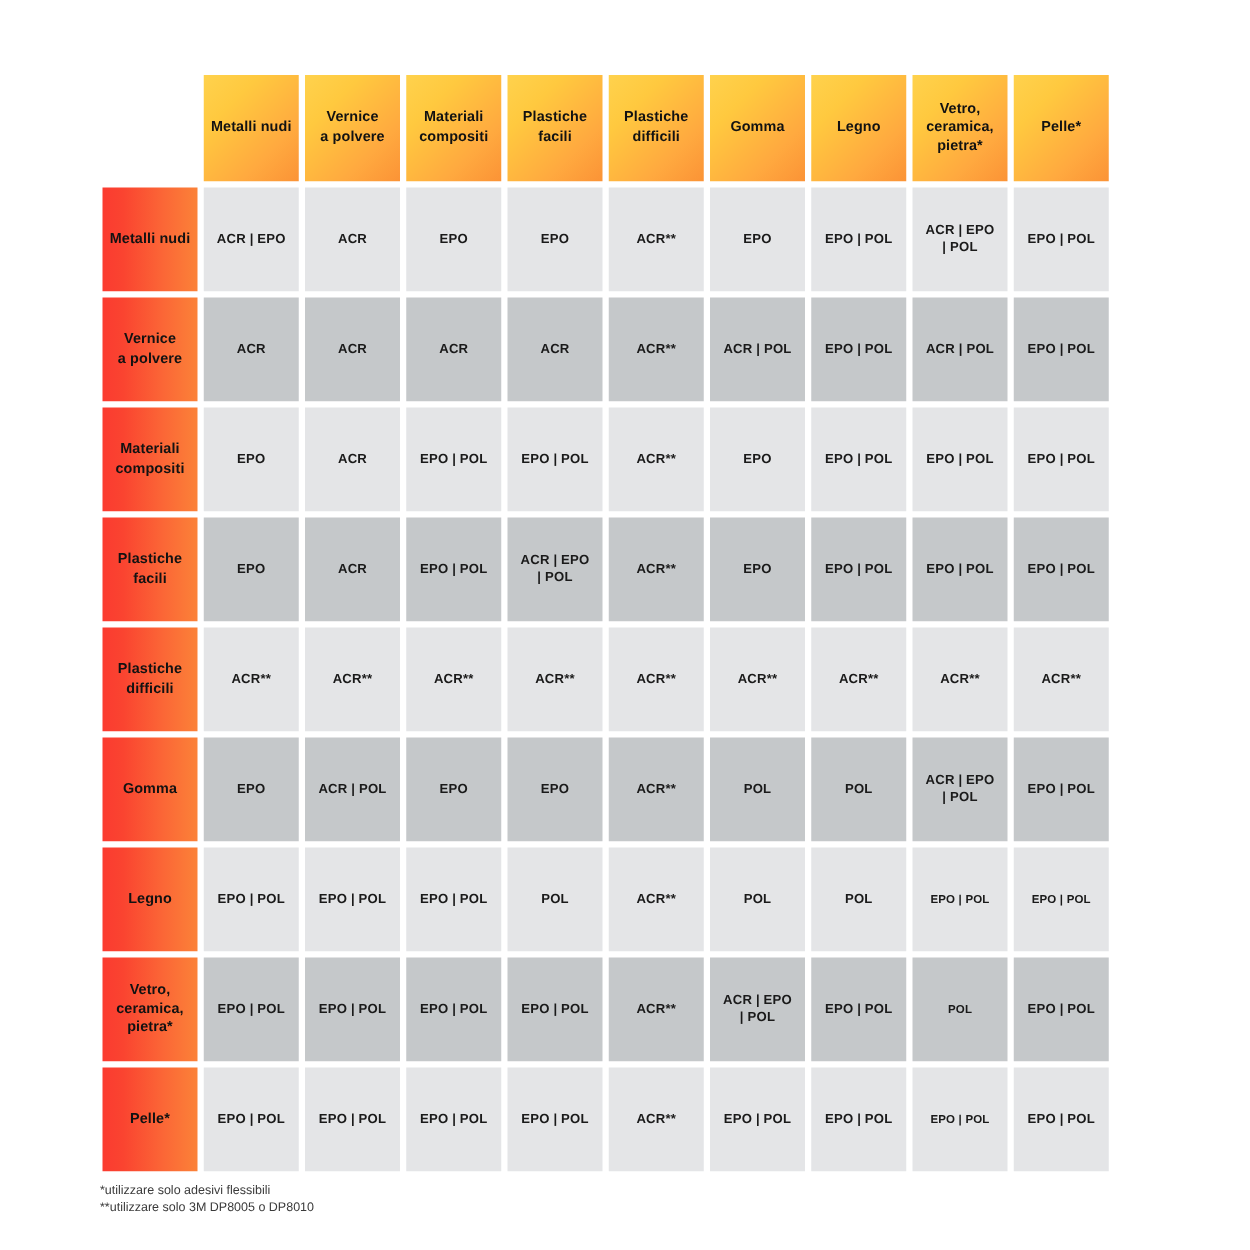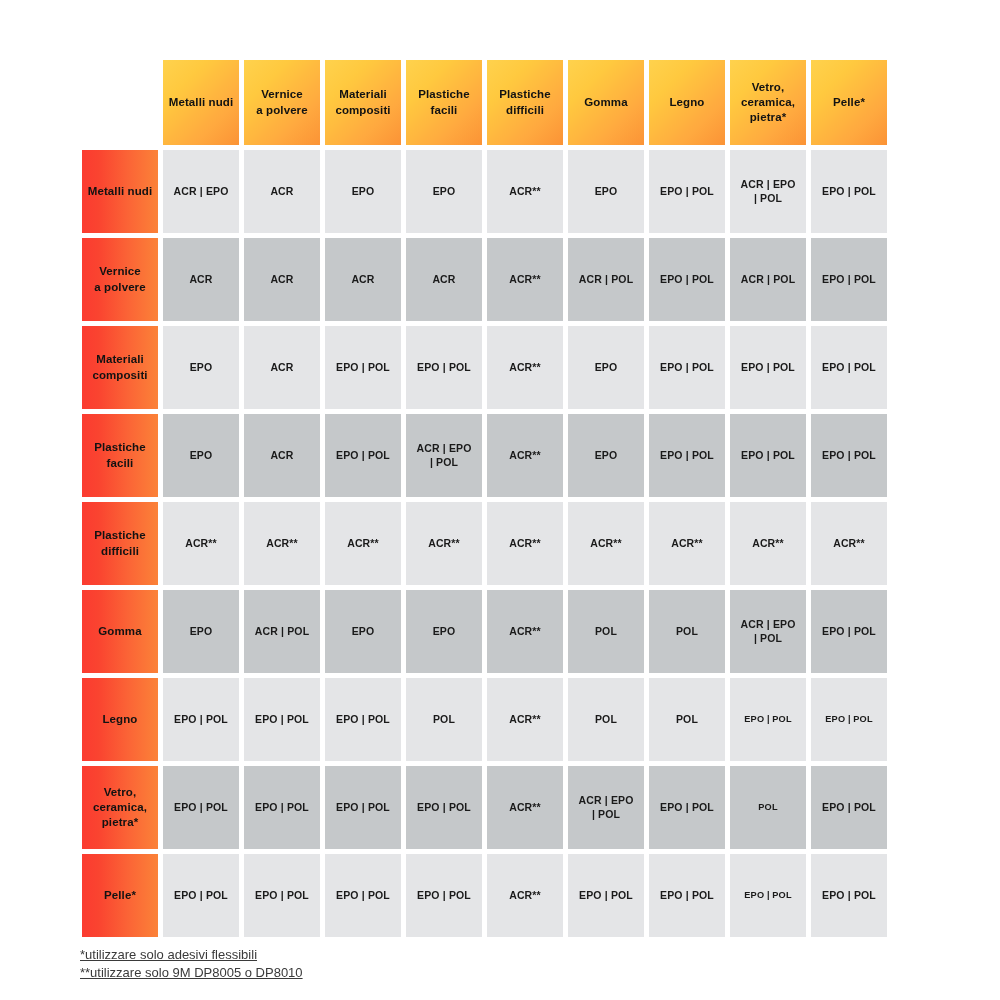--- a/index.html
+++ b/index.html
@@ -97,24 +97,23 @@
   .data.band-dark  .tile { background: #c5c8ca; }
   .data .tile.small { font-size: 9.2px; }
 
   
   .footnotes {
     position: absolute;
     left: 80px;
     top: 946px;
     width: 700px;
     color: #3a3a3a;
-    font-size: 13px;
+    font-size: 10px;
     line-height: 1.42;
     font-weight: 400;
-    text-decoration: underline;
   }
   .footnotes div { white-space: pre; }
 </style>
 </head>
 <body>
 
 <div id="matrix-root">
   <div class="grid" id="grid">
       <div class="cell corner">
         <div class="tile"></div>
@@ -412,15 +411,15 @@
       </div>
       <div class="cell data band-light">
         <div class="tile small">EPO | POL</div>
       </div>
       <div class="cell data band-light">
         <div class="tile">EPO | POL</div>
       </div>
     </div>
   <div class="footnotes" id="footnotes">
       <div>*utilizzare solo adesivi flessibili</div>
-      <div>**utilizzare solo 9M DP8005 o DP8010</div>
+      <div>**utilizzare solo 3M DP8005 o DP8010</div>
     </div>
 </div>
 
 </body></html>

